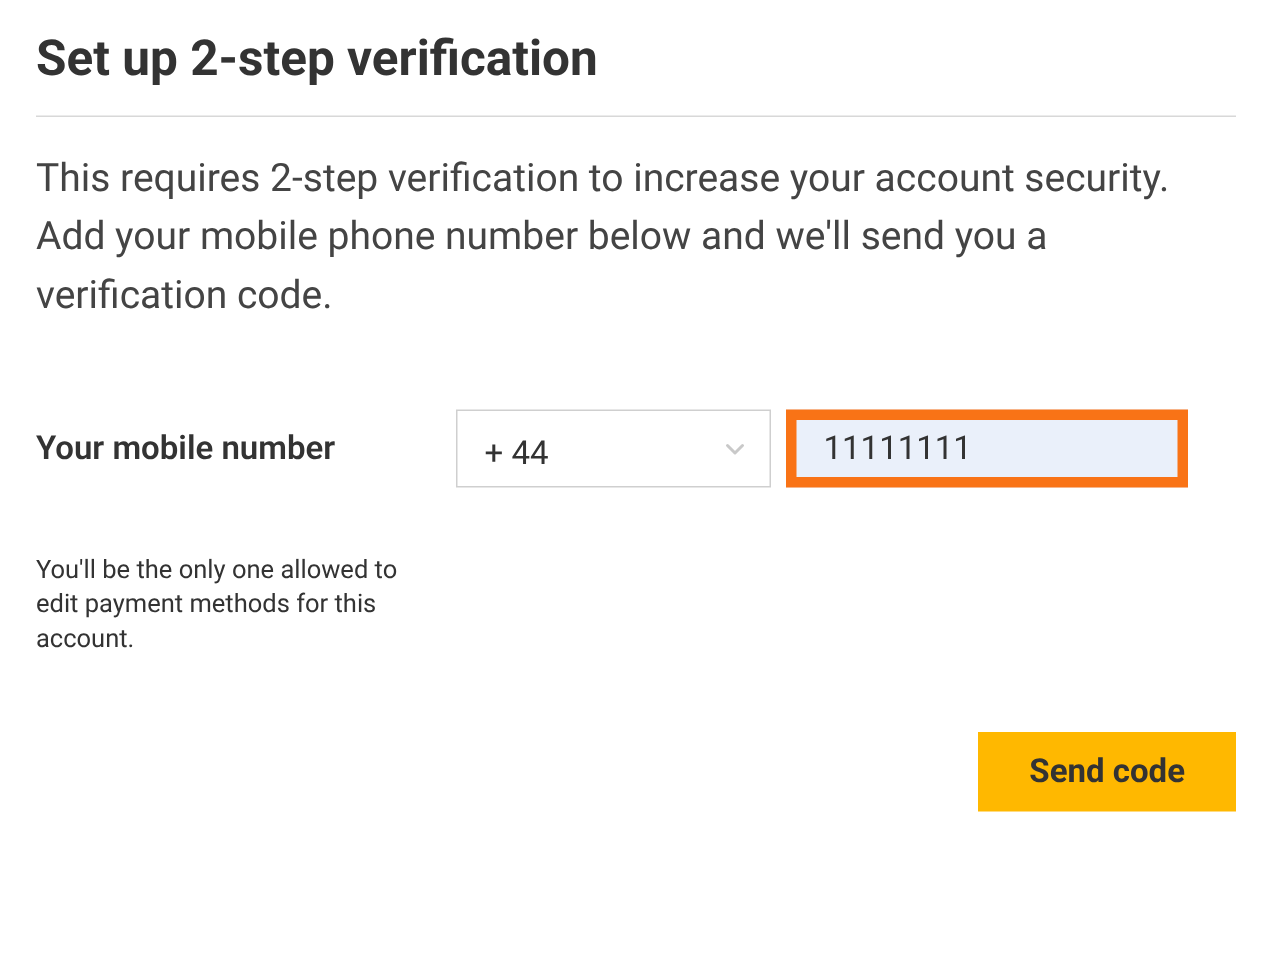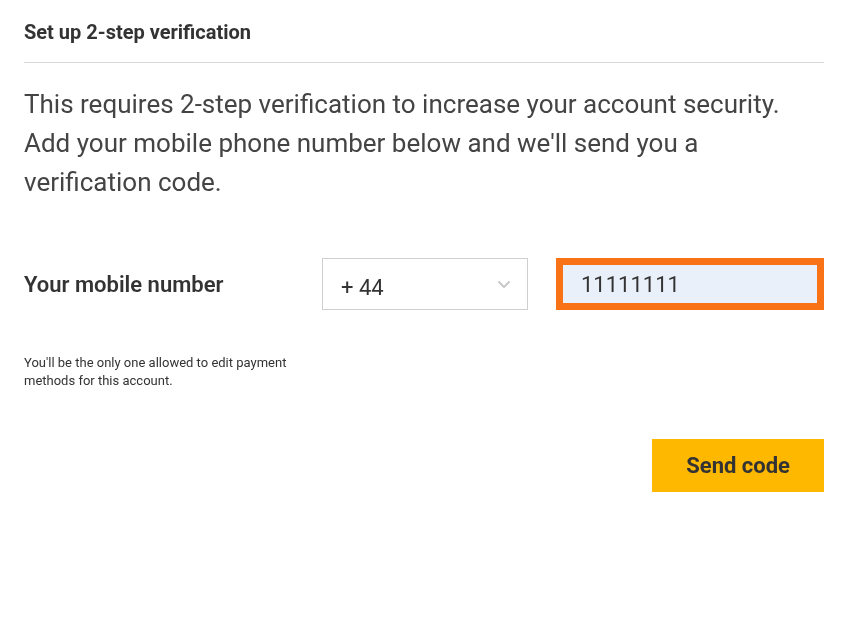--- a/index.html
+++ b/index.html
@@ -9,40 +9,40 @@
     }
     body {
       font-family: -apple-system, BlinkMacSystemFont, "Segoe UI", Roboto, "Helvetica Neue", Arial, sans-serif;
       background: #ffffff;
       width: 848px;
       height: 644px;
       padding: 20px 24px;
       color: #333333;
     }
     .title {
-      font-size: 20px;
+      font-size: 33px;
       font-weight: 700;
       color: #333333;
       padding-bottom: 18px;
     }
     .divider {
       border: none;
       border-top: 1px solid #d8d8d8;
       margin-bottom: 22px;
     }
     .description {
       font-size: 26px;
       line-height: 1.5;
       color: #444444;
       margin-bottom: 56px;
     }
     .field-row {
       display: flex;
       align-items: center;
-      gap: 28px;
+      gap: 10px;
       margin-bottom: 44px;
     }
     .field-label {
       font-size: 22px;
       font-weight: 600;
       color: #333333;
       width: 270px;
       flex-shrink: 0;
     }
     .country-code-select {
@@ -76,21 +76,21 @@
       background: #eaf0fa;
       height: 52px;
       width: 268px;
       font-size: 22px;
       color: #333333;
       padding: 0 18px;
       outline: none;
       font-family: inherit;
     }
     .helper-text {
-      font-size: 13px;
+      font-size: 17px;
       color: #333333;
       line-height: 1.35;
       max-width: 270px;
       margin-bottom: 50px;
     }
     .button-row {
       display: flex;
       justify-content: flex-end;
     }
     .send-button {

